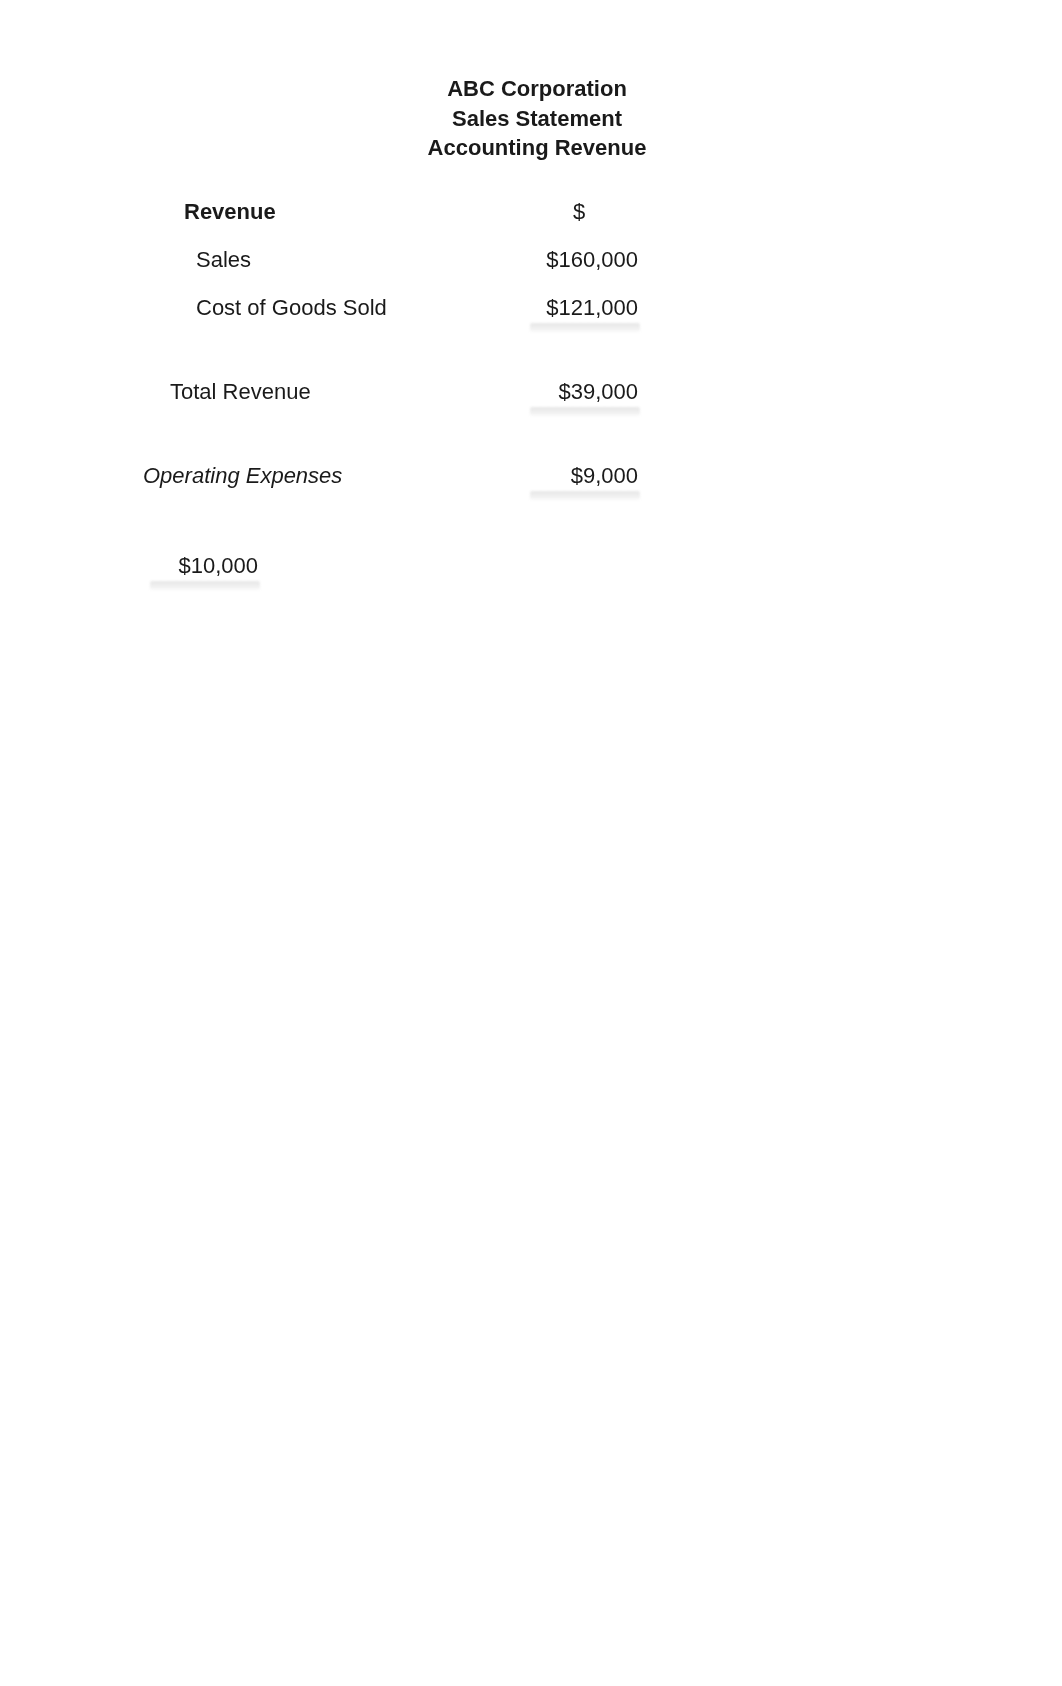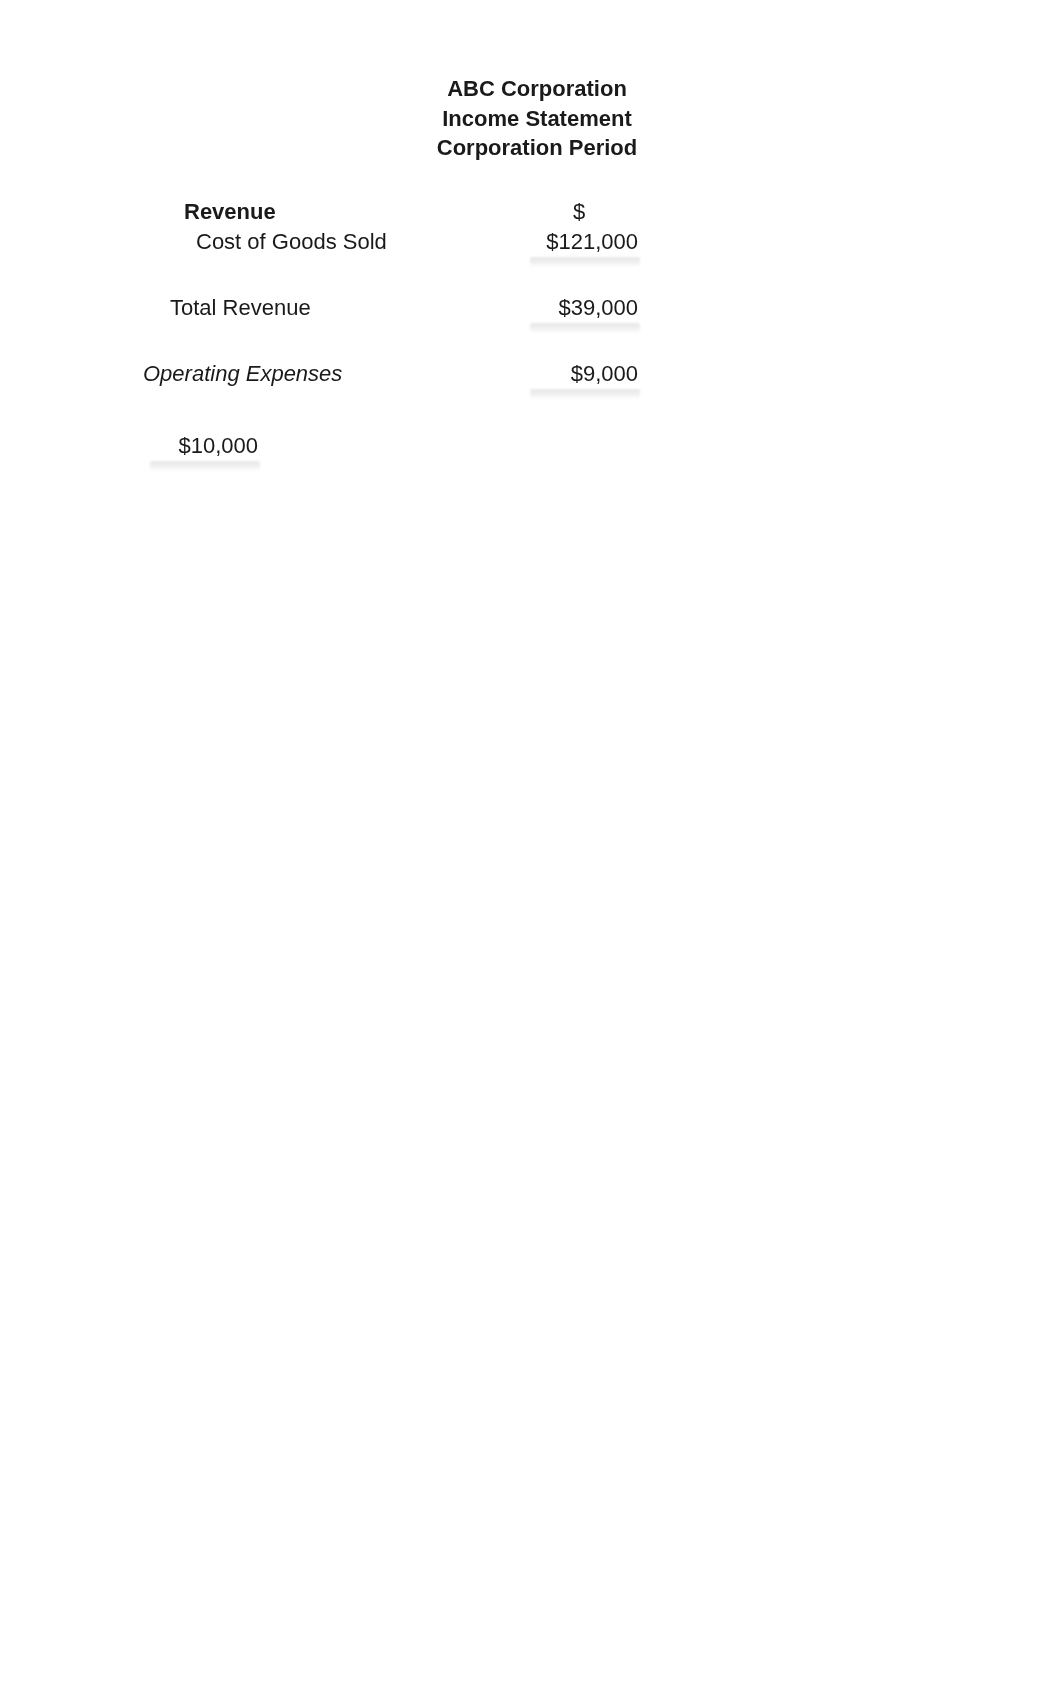--- a/index.html
+++ b/index.html
@@ -30,20 +30,21 @@
       padding-left: 12px;
     }
     .statement {
       width: 640px;
       margin-left: 140px;
     }
     .row {
       display: flex;
       align-items: baseline;
       min-height: 30px;
+      margin-top: 18px;
     }
     .label-col {
       flex: 0 0 380px;
     }
     .value-col {
       flex: 0 0 120px;
       text-align: right;
       position: relative;
       padding-right: 2px;
     }
@@ -82,31 +83,35 @@
       font-size: 22px;
     }
   </style>
 </head>
 <body>
 
 <div class="document">
 
   <div class="header">
     <div>ABC Corporation</div>
-    <div>Income Statement</div>
-    <div>Corporation Period</div>
+    <div>Sales Statement</div>
+    <div>Accounting Revenue</div>
   </div>
 
   <div class="statement">
 
     <div class="row">
       <div class="label-col section-head">Revenue</div>
       <div class="value-col currency-head">$</div>
     </div>
 
+    <div class="row">
+      <div class="label-col sub-item">Sales</div>
+      <div class="value-col">$160,000</div>
+    </div>
 
     <div class="row">
       <div class="label-col sub-item">Cost of Goods Sold</div>
       <div class="value-col">
         <span>$121,000</span>
         <div class="underline-bar"></div>
       </div>
     </div>
 
     <div class="spacer"></div>

